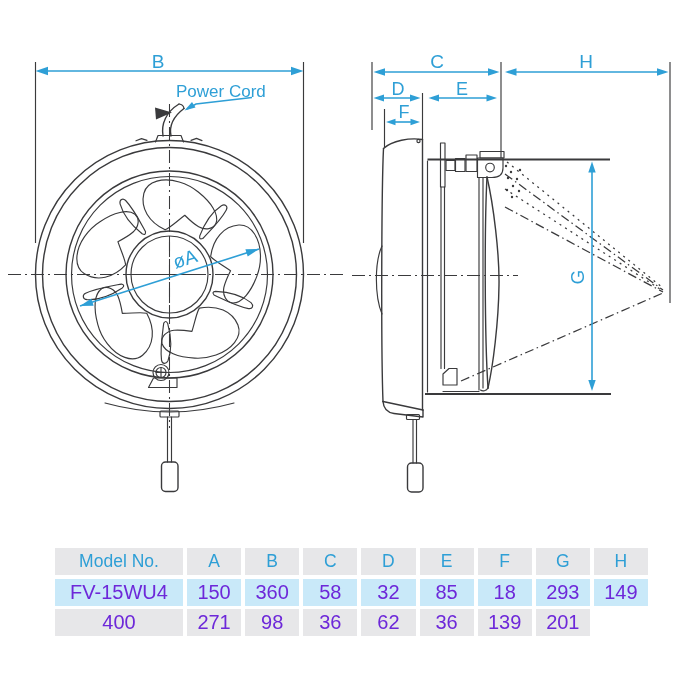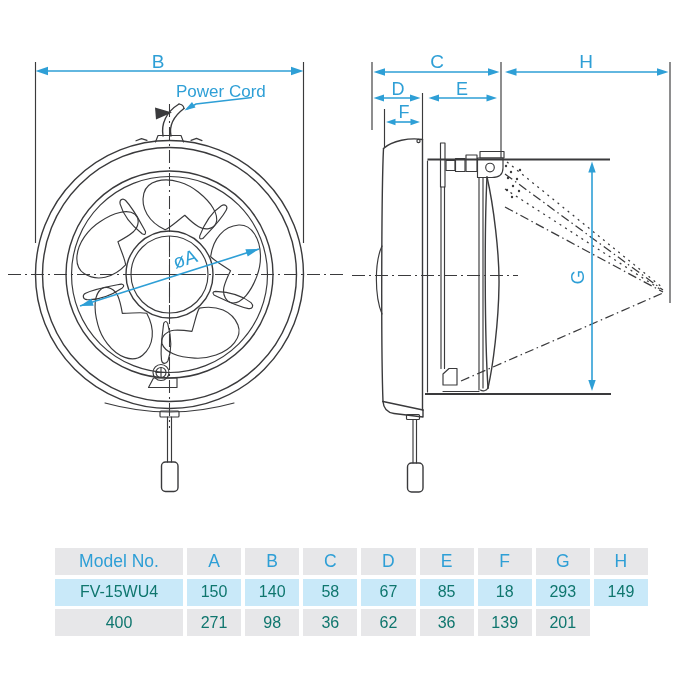--- a/index.html
+++ b/index.html
@@ -17,21 +17,21 @@
   .dot{fill:#3a3a3c;stroke:none;}
   .ray1{stroke:#3a3a3c;fill:none;stroke-width:1.25;stroke-dasharray:2 4.5;}
   .ray2{stroke:#3a3a3c;fill:none;stroke-width:1.25;stroke-dasharray:9 3.5 1.5 3.5;}
   .dimtext{font-family:"Liberation Sans", sans-serif;font-size:19px;fill:#2e9fd6;}
   .dimtext-sm{font-family:"Liberation Sans", sans-serif;font-size:18px;fill:#2e9fd6;}
   .cordtext{font-family:"Liberation Sans", sans-serif;font-size:17px;fill:#2e9fd6;}
   
   #spec-table{position:absolute;left:55px;top:548px;width:593px;}
   .tr{display:grid;grid-template-columns:128px repeat(8,1fr);column-gap:4px;margin-bottom:3.5px;}
   .td{height:27px;display:flex;align-items:center;justify-content:center;
-      font-size:16px;color:#0f766e;background:#e7e7e9;}
+      font-size:20px;color:#6d28d9;background:#e7e7e9;}
   .th{color:#2e9fd6;font-size:17.5px;}
   .hl .td{background:#c9e9f9;}
 </style>
 </head>
 <body>
 
 <div id="stage">
 
 <svg width="700" height="545" viewBox="0 0 700 545">
 
@@ -244,23 +244,23 @@
       <div class="td th">C</div>
       <div class="td th">D</div>
       <div class="td th">E</div>
       <div class="td th">F</div>
       <div class="td th">G</div>
       <div class="td th">H</div>
     </div>
     <div class="tr hl">
       <div class="td">FV-15WU4</div>
       <div class="td">150</div>
-      <div class="td">140</div>
+      <div class="td">360</div>
       <div class="td">58</div>
-      <div class="td">67</div>
+      <div class="td">32</div>
       <div class="td">85</div>
       <div class="td">18</div>
       <div class="td">293</div>
       <div class="td">149</div>
     </div>
     <div class="tr">
       <div class="td">400</div>
       <div class="td">271</div>
       <div class="td">98</div>
       <div class="td">36</div>

